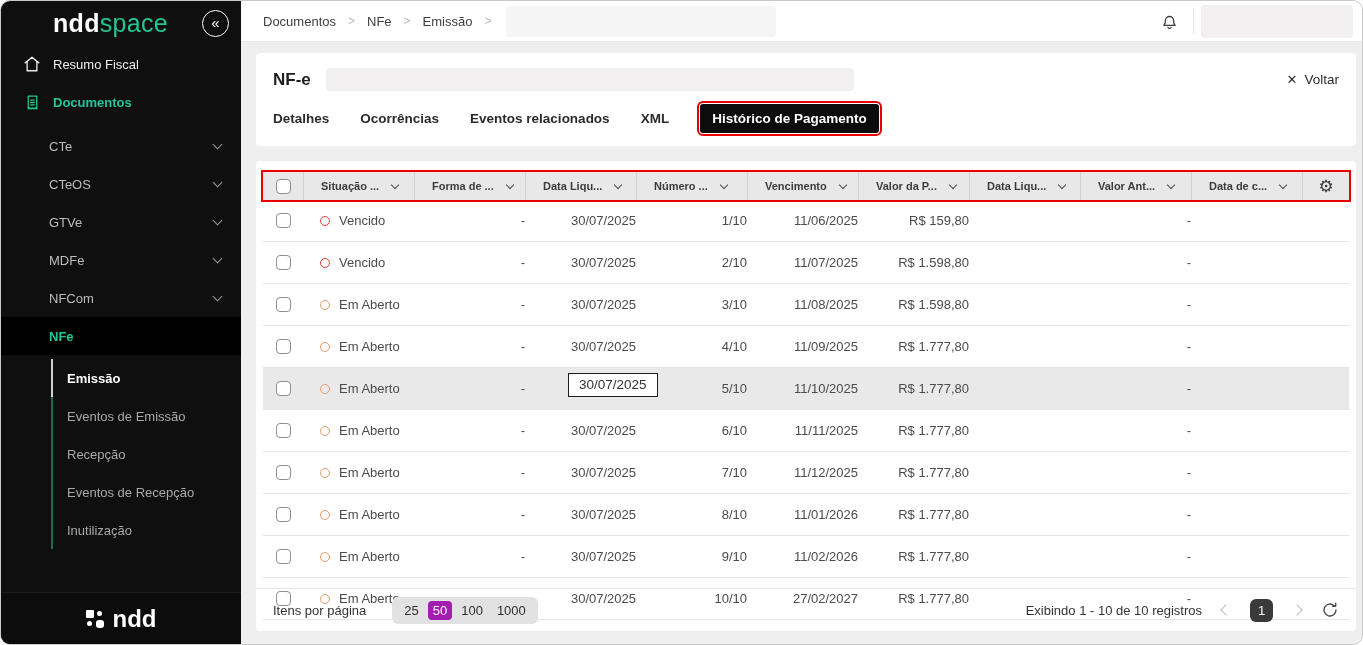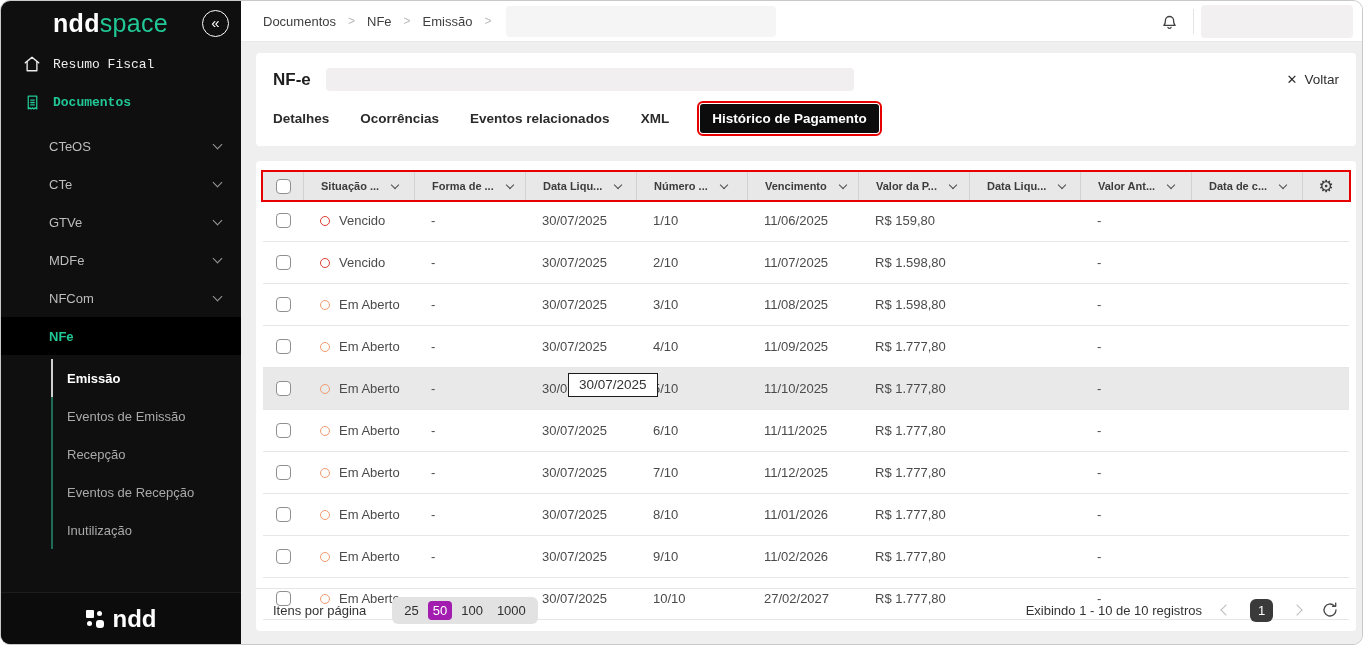--- a/index.html
+++ b/index.html
@@ -9,21 +9,21 @@
     border:1px solid #c9c9c9;border-radius:10px;
     font-family:"Liberation Sans",sans-serif;background:#f0eff0;
   }
   
   .sidebar{position:absolute;left:0;top:0;bottom:0;width:240px;background:#0f0f0f;display:flex;flex-direction:column;}
   .logo-row{height:44px;display:flex;align-items:center;padding:0 12px 0 52px;flex:none;}
   .logo{font-size:25px;font-weight:700;color:#fff;letter-spacing:.3px;}
   .logo .sp{color:var(--accent);font-weight:500;}
   .collapse-btn{margin-left:auto;width:27px;height:27px;border-radius:50%;border:1.6px solid #fff;color:#fff;
     display:flex;align-items:center;justify-content:center;font-size:15px;line-height:1;padding-bottom:2px;cursor:pointer;}
-  .side-item{height:38px;display:flex;align-items:center;gap:12px;padding-left:22px;font-size:13px;color:#ededed;flex:none;cursor:pointer;font-family:Liberation Mono, monospace;}
+  .side-item{height:38px;display:flex;align-items:center;gap:12px;padding-left:22px;font-size:13px;color:#ededed;flex:none;cursor:pointer;}
   .side-item .ic{width:18px;height:18px;flex:none;display:flex;align-items:center;justify-content:center;}
   .side-item.docs{color:var(--accent);font-weight:700;}
   .l2{list-style:none;margin:6px 0 0;padding:0;flex:none;}
   .l2-item{height:38px;display:flex;align-items:center;padding:0 20px 0 48px;font-size:13px;color:#bdbdbd;cursor:pointer;}
   .l2-item .chev{margin-left:auto;}
   .l2-item.active{background:#000;color:var(--accent);font-weight:700;}
   .l3{list-style:none;margin:4px 0 0 50px;padding:0;flex:none;}
   .l3-item{height:38px;display:flex;align-items:center;padding-left:14px;font-size:13px;color:#a9a9a9;
     border-left:2px solid var(--subline);cursor:pointer;}
   .l3-item.active{color:#fff;font-weight:700;border-left-color:#cfcfcf;}
@@ -39,21 +39,21 @@
   .main{position:absolute;left:240px;top:0;right:0;bottom:0;background:#f0eff0;}
   .topbar{position:absolute;left:0;right:0;top:0;height:41px;background:#fff;border-bottom:1px solid #e9e9e9;}
   .breadcrumb{position:absolute;left:22px;top:0;height:40px;display:flex;align-items:center;gap:12px;font-size:13px;color:#3e3e3e;}
   .crumb{cursor:pointer;}
   .crumb-sep{color:#b9b9b9;font-size:12px;}
   .blur-bc{position:absolute;left:265px;top:5px;width:270px;height:31px;background:#f6f5f5;border-radius:4px;}
   .bell{position:absolute;right:182px;top:10px;width:21px;height:21px;cursor:pointer;}
   .top-div{position:absolute;right:168px;top:8px;width:1px;height:25px;background:#e4e4e4;}
   .blur-user{position:absolute;right:9px;top:4px;width:152px;height:33px;background:#f2f0f1;border-radius:4px;cursor:pointer;}
   
-  .card{background:#fff;border-radius:4px;position:absolute;}
+  .card{background:#fff;border-radius:4px;position:absolute;text-align:right;}
   .card-head{left:15px;top:52px;width:1100px;height:93px;}
   .title-row{display:flex;align-items:center;padding:15px 17px 0;}
   .panel-title{font-size:17px;font-weight:700;color:#1f1f1f;}
   .blur-title{margin-left:15px;width:528px;height:23px;background:#f1eff0;border-radius:4px;}
   .back-btn{margin-left:auto;display:flex;align-items:center;gap:7px;font-size:13.5px;color:#2e2e2e;cursor:pointer;}
   .back-x{font-size:13px;}
   .tabs{display:flex;align-items:center;gap:31px;padding:13px 17px 0;}
   .tab{font-size:13.5px;font-weight:600;color:#2b2b2b;cursor:pointer;white-space:nowrap;}
   .tab.active{background:#0c0c0c;color:#fff;padding:7px 12px;border-radius:3px;outline:2.5px solid var(--annotation);outline-offset:1px;}
   
@@ -118,25 +118,25 @@
         <svg width="17" height="17" viewBox="0 0 24 24" fill="none" stroke="#21c795" stroke-width="1.8" stroke-linecap="round" stroke-linejoin="round">
             <path d="M6 3h12v18l-2-1.4L14 21l-2-1.4L10 21l-2-1.4L6 21z"></path>
             <path d="M9.5 8.5h5M9.5 12h5M9.5 15.5h5"></path>
           </svg>
       </span>
       <span>Documentos</span>
     </div>
 
     <ul class="l2">
         <li class="l2-item">
+          <span>CTe</span>
+          <span class="chev"></span>
+        </li>
+        <li class="l2-item">
           <span>CTeOS</span>
-          <span class="chev"></span>
-        </li>
-        <li class="l2-item">
-          <span>CTe</span>
           <span class="chev"></span>
         </li>
         <li class="l2-item">
           <span>GTVe</span>
           <span class="chev"></span>
         </li>
         <li class="l2-item">
           <span>MDFe</span>
           <span class="chev"></span>
         </li>

